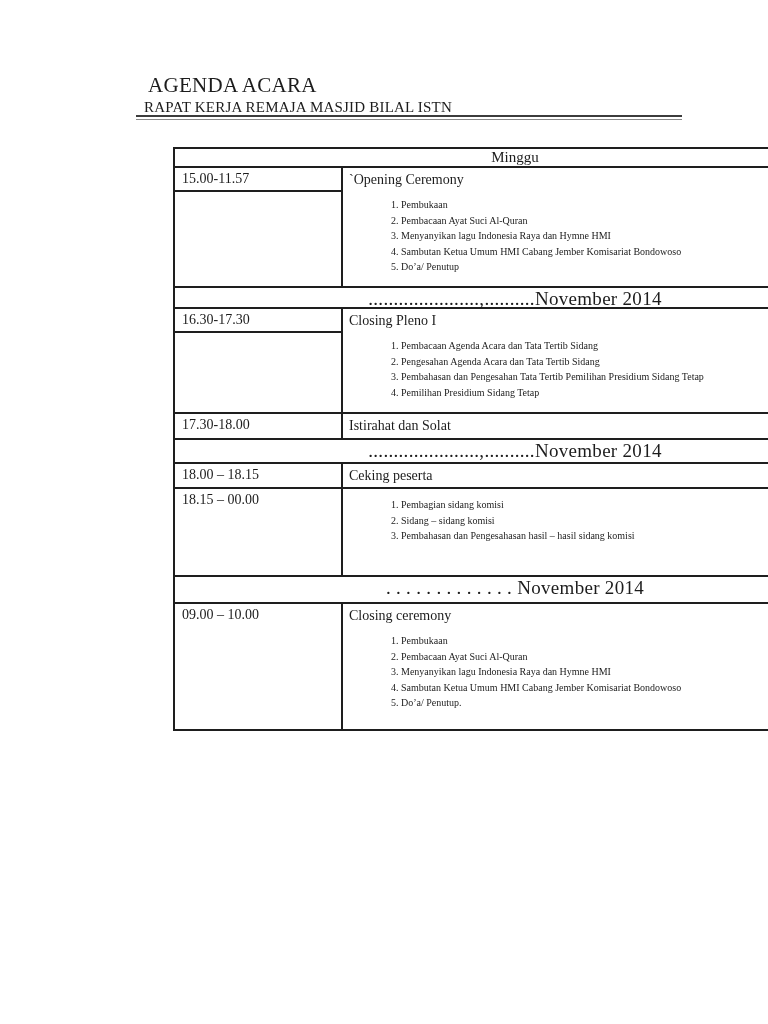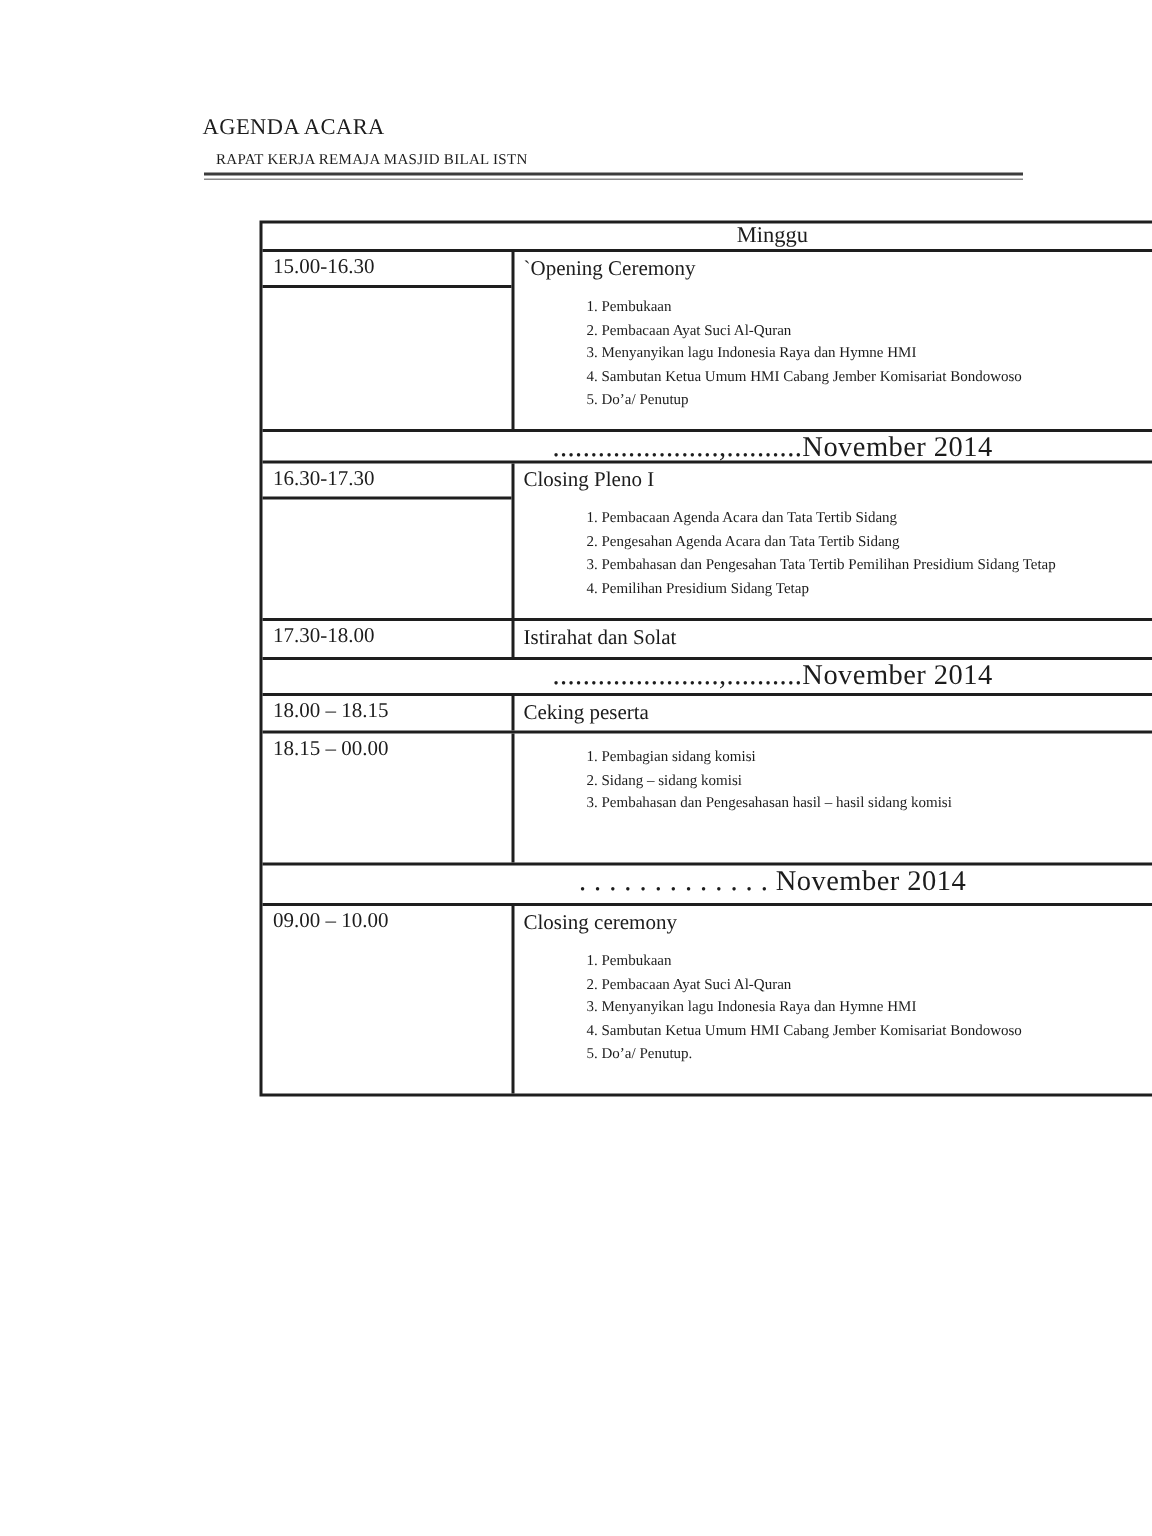--- a/index.html
+++ b/index.html
@@ -6,22 +6,22 @@
     --line:#1e1e1e;
     --ink:#1c1c1c;
   }
   html,body{margin:0;padding:0;}
   body{
     width:768px;height:1024px;background:#ffffff;overflow:hidden;
     font-family:"Liberation Serif","DejaVu Serif",serif;color:var(--ink);
   }
   .page{position:relative;width:768px;height:1024px;background:#fff;}
 
-  .doc-title{position:absolute;left:135px;top:76px;font-size:15px;line-height:18px;letter-spacing:0.3px;}
-  .doc-subtitle{position:absolute;left:144px;top:98px;font-size:10px;line-height:18px;letter-spacing:0.2px;}
+  .doc-title{position:absolute;left:148px;top:76px;font-size:21px;line-height:18px;letter-spacing:0.3px;}
+  .doc-subtitle{position:absolute;left:144px;top:98px;font-size:15px;line-height:18px;letter-spacing:0.2px;}
   .double-rule{
     position:absolute;left:136px;top:115px;width:546px;height:2px;
     border-top:2px solid #3c3c3c;border-bottom:1px solid #8a8a8a;
   }
 
   .agenda-table{
     position:absolute;left:135px;top:147px;width:684px;
     border:2px solid var(--line);box-sizing:border-box;background:#fff;margin-left:38px;
   }
   .trow{box-sizing:border-box;border-bottom:2px solid var(--line);}
@@ -57,21 +57,21 @@
   <div class="doc-title">AGENDA ACARA</div>
   <div class="doc-subtitle">RAPAT KERJA REMAJA MASJID BILAL ISTN</div>
   <div class="double-rule"></div>
 
   <div class="agenda-table">
 
     <div class="trow thead">Minggu</div>
 
     <div class="trow session" style="height:120px">
       <div class="tcol">
-        <div class="tcell divided">15.00-16.30</div>
+        <div class="tcell divided">15.00-11.57</div>
       </div>
       <div class="acol">
         <div class="acttitle">`Opening Ceremony</div>
         <ol class="items">
           <li>Pembukaan</li>
           <li>Pembacaan Ayat Suci Al-Quran</li>
           <li>Menyanyikan lagu Indonesia Raya dan Hymne HMI</li>
           <li>Sambutan Ketua Umum HMI Cabang Jember Komisariat Bondowoso</li>
           <li>Do’a/ Penutup</li>
         </ol>

